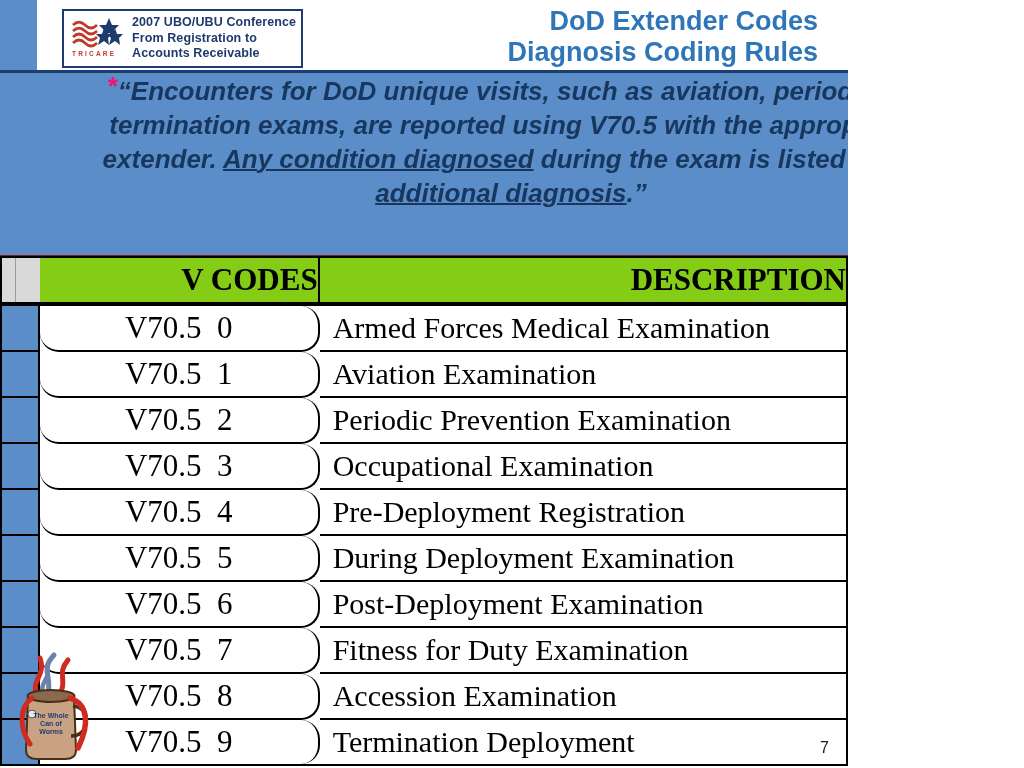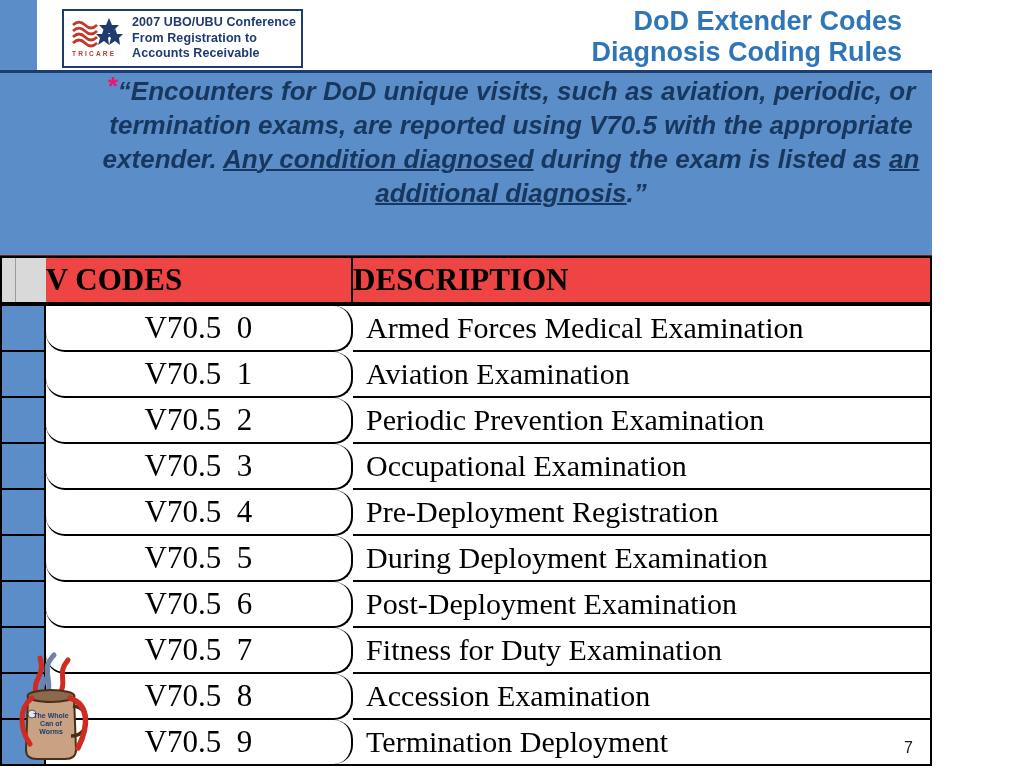--- a/index.html
+++ b/index.html
@@ -1,16 +1,16 @@
 <!DOCTYPE html>
 <html><head>
 <meta charset="utf-8">
 <style>
   html,body{margin:0;padding:0;background:#fff;}
-  .slide{position:relative;width:932px;height:768px;background:#ffffff;overflow:hidden;
+  .slide{position:relative;width:848px;height:768px;background:#ffffff;overflow:hidden;
          font-family:"Liberation Sans",sans-serif;}
 
   
   .corner-accent{position:absolute;left:0;top:0;width:37px;height:70px;background:#5b8dc8;}
 
   
   .logo-box{position:absolute;left:62px;top:9px;width:226px;height:53px;background:#fff;
             border:2px solid #1f3b6e;display:flex;align-items:center;gap:7px;padding:1px 4px 1px 7px;}
   .logo-emblem{flex:0 0 auto;}
   .logo-text{font-weight:bold;font-size:12.5px;line-height:15.5px;color:#1f3b6e;letter-spacing:0.1px;}
@@ -27,22 +27,22 @@
          font-size:26px;line-height:34px;color:#17375e;}
   .quote .u{text-decoration:underline;text-decoration-thickness:2px;}
   .pink{color:#ee1470;}
   .quote .pink{position:relative;top:-5px;margin-right:1px;}
   .footnote{margin:3px 0 0 63px;width:958px;font-style:italic;font-size:17px;line-height:19px;
             color:#17375e;}
 
   
   .vtable{position:absolute;left:0;top:256px;border-collapse:separate;border-spacing:0;
           border:2px solid #000;background:#fff;}
-  .vtable th{height:44px;background:#ef4444;font-family:"Liberation Serif",serif;font-weight:bold;
-             font-size:31px;color:#000;text-align:left;vertical-align:middle;padding:0;
+  .vtable th{height:44px;background:#84cc16;font-family:"Liberation Serif",serif;font-weight:bold;
+             font-size:31px;color:#000;text-align:right;vertical-align:middle;padding:0;
              border-bottom:4px solid #000;}
   .vtable th.h-spacer{background-image:linear-gradient(to right,#d9d9d9 13px,#9a9a9a 13px,#9a9a9a 14px,#d9d9d9 14px);}
   .vtable th.h-codes{border-right:2px solid #000;}
   .vtable td{height:44px;vertical-align:middle;font-family:"Liberation Serif",serif;font-size:30px;
              color:#000;padding:0;border-bottom:2px solid #000;}
   .vtable tr:last-child td{border-bottom:none;}
   .vtable td.strip{background:#5b8dc8;border-right:2px solid #000;}
   .vtable td.code{text-align:center;white-space:pre;font-size:31px;border-right:2px solid #000;border-radius:19px;}
   .vtable td.desc{padding-left:13px;}
 

